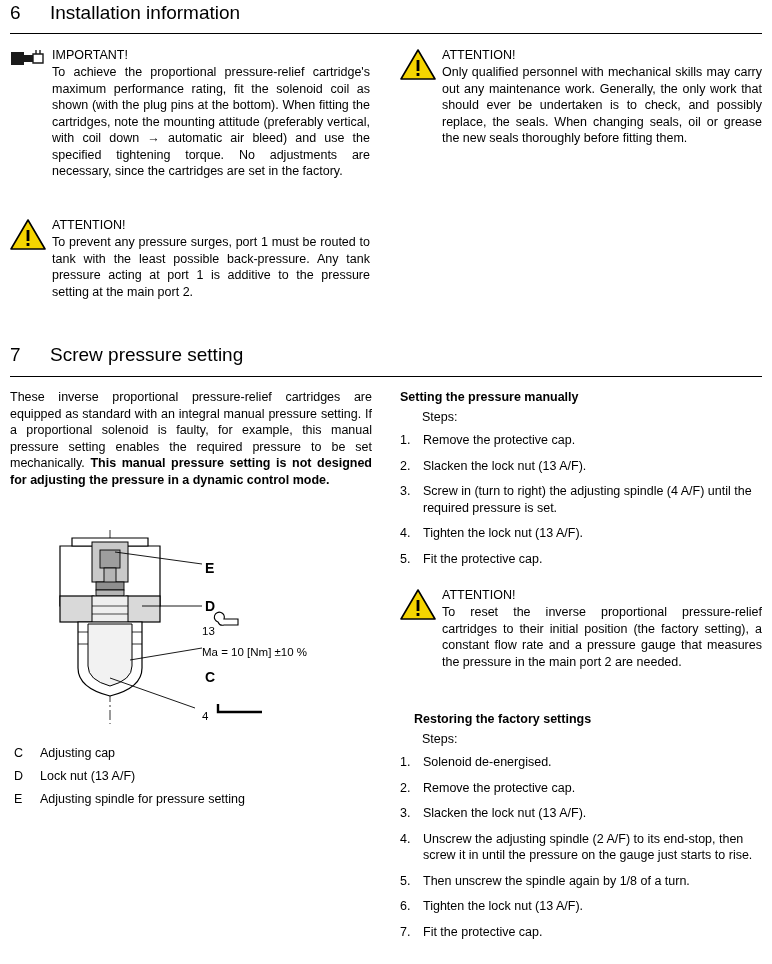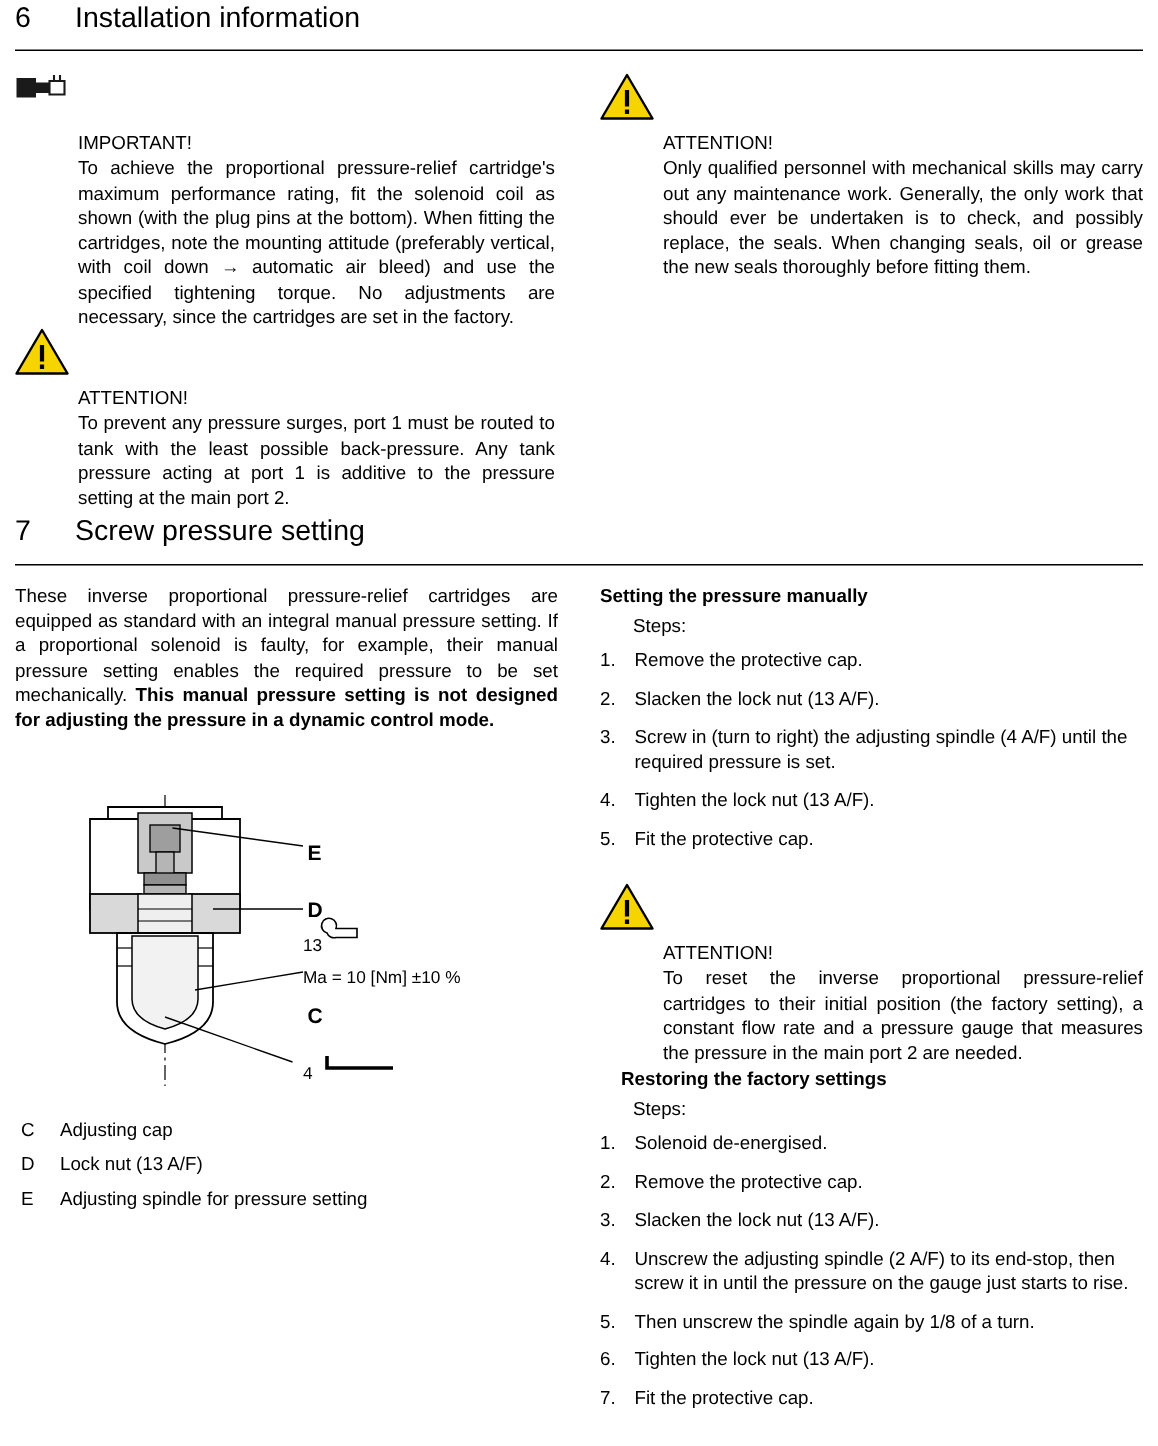--- a/index.html
+++ b/index.html
@@ -53,21 +53,20 @@
   .note-icon {
     flex: 0 0 auto;
     width: 42px;
   }
   .note-body {
     flex: 1 1 auto;
   }
   .note-title {
     font-size: 12.5px;
     margin-bottom: 2px;
-    margin-top: 40px;
   }
   .note-text {
     font-size: 12.5px;
     line-height: 16.5px;
     text-align: justify;
   }
 
   
   .para {
     position: absolute;
@@ -185,21 +184,21 @@
     </div>
   </div>
 
   <div class="section-head" style="left:10px; top:344px; width:460px;">
     <span class="section-num">7</span>
     <span class="section-title">Screw pressure setting</span>
   </div>
   <div class="hrule" style="top:376px;"></div>
 
   <div class="para" style="left:10px; top:389px; width:362px;">
-    <span>These inverse proportional pressure-relief cartridges are equipped as standard with an integral manual pressure setting. If a proportional solenoid is faulty, for example, their manual pressure setting enables the required pressure to be set mechanically. </span><b>This manual pressure setting is not designed for adjusting the pressure in a dynamic control mode.</b>
+    <span>These inverse proportional pressure-relief cartridges are equipped as standard with an integral manual pressure setting. If a proportional solenoid is faulty, for example, this manual pressure setting enables the required pressure to be set mechanically. </span><b>This manual pressure setting is not designed for adjusting the pressure in a dynamic control mode.</b>
   </div>
 
   <div class="sub-head" style="left:400px; top:390px;">Setting the pressure manually</div>
   <div class="steps-label" style="left:400px; top:410px;">Steps:</div>
 
   <ol class="steps" style="left:400px; top:432px; width:362px;">
     <li><span class="num">1.</span><span>Remove the protective cap.</span></li>
     <li><span class="num">2.</span><span>Slacken the lock nut (13 A/F).</span></li>
     <li><span class="num">3.</span><span>Screw in (turn to right) the adjusting spindle (4 A/F) until the required pressure is set.</span></li>
     <li><span class="num">4.</span><span>Tighten the lock nut (13 A/F).</span></li>

